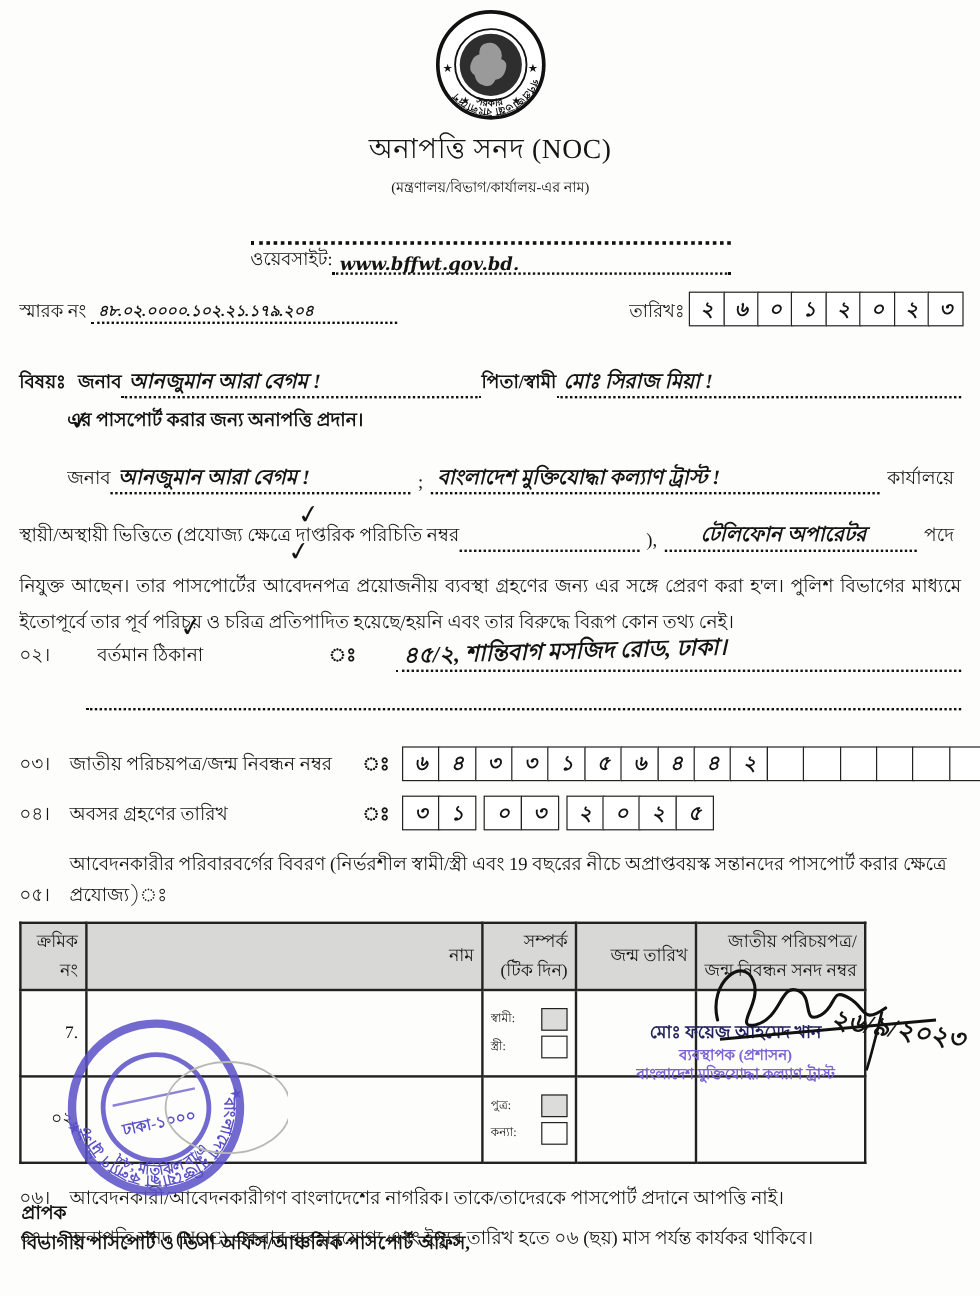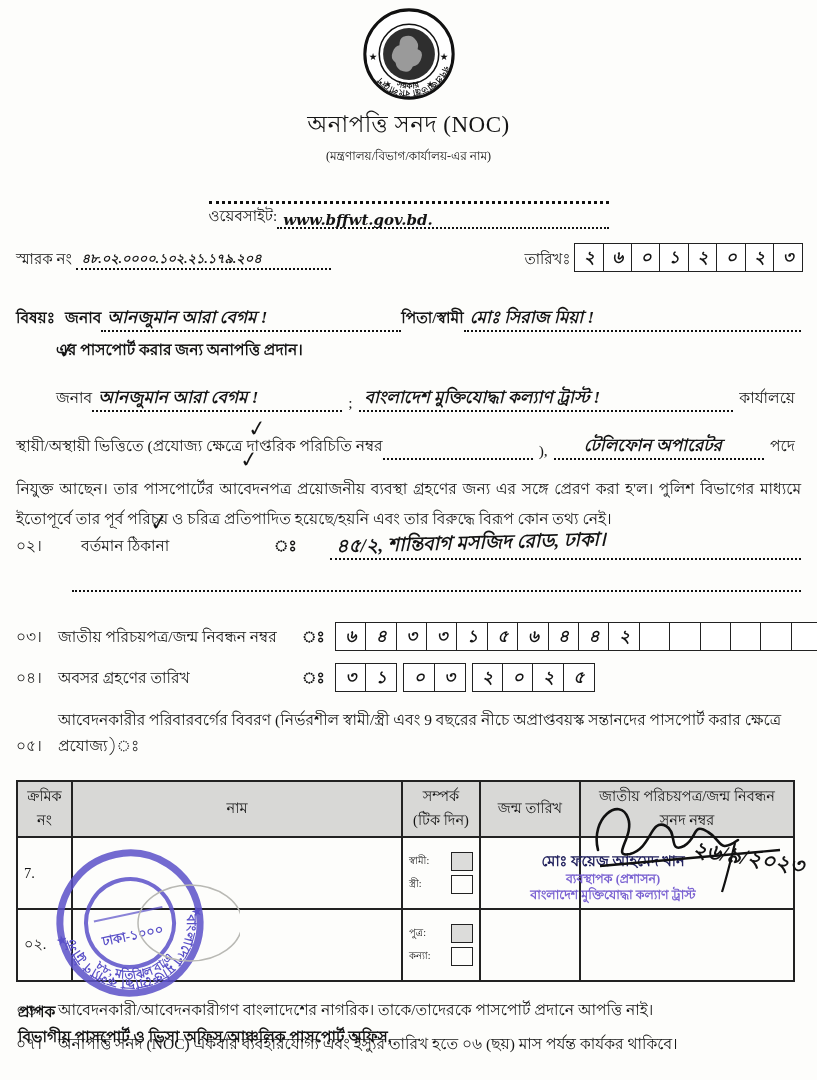--- a/index.html
+++ b/index.html
@@ -34,21 +34,21 @@
   .gap6{margin:0 6px;}
   .para{padding:0 16px;margin-top:14px;font-size:15.5px;line-height:1.95;text-align:justify;}
   
   .secrow{display:flex;align-items:flex-end;padding:0 16px;font-size:15.5px;}
   .secnum{width:42px;flex:none;}
   .seclabel{flex:none;}
   .colon{margin:0 10px;font-weight:bold;}
   .addr-hand{font-size:19px;transform:rotate(-1.5deg);display:inline-block;}
   .emptydots{margin:26px 16px 0 72px;border-bottom:2.5px dotted #111;height:4px;}
   
-  table.fam{border-collapse:collapse;margin:20px 16px 0;width:779px;font-size:14.5px;}
+  table.fam{border-collapse:collapse;margin:8px 16px 0;width:706px;font-size:14.5px;text-align:right;}
   table.fam th,table.fam td{border:2px solid #222;padding:3px 6px;vertical-align:middle;}
   table.fam th{background:#d8d8d6;font-weight:normal;}
   .relcell{font-size:10px;}
   .relline{display:flex;align-items:center;justify-content:space-between;margin:4px 0;}
   .tickbox{width:20px;height:17px;border:1.6px solid #222;display:inline-block;}
   .tickbox.shaded{background:#dcdcda;}
   
   .abs{position:absolute;}
   .check{position:absolute;font-size:22px;font-weight:bold;transform:rotate(-8deg);}
   .namestamp{position:absolute;left:508px;top:852px;text-align:center;line-height:1.3;width:210px;}
@@ -202,21 +202,21 @@
       <span class="cellbox" style="width:30px">৩</span>
       <span class="cellbox" style="width:30px;margin-left:6px">২</span>
       <span class="cellbox" style="width:30px">০</span>
       <span class="cellbox" style="width:30px">২</span>
       <span class="cellbox" style="width:30px">৫</span>
     </span>
   </div>
 
   <div class="secrow" style="margin-top:16px;">
     <span class="secnum">০৫।</span>
-    <span style="flex:1">আবেদনকারীর পরিবারবর্গের বিবরণ (নির্ভরশীল স্বামী/স্ত্রী এবং 9 বছরের নীচে অপ্রাপ্তবয়স্ক সন্তানদের পাসপোর্ট করার ক্ষেত্রে প্রযোজ্য)ঃ</span>
+    <span style="flex:1">আবেদনকারীর পরিবারবর্গের বিবরণ (নির্ভরশীল স্বামী/স্ত্রী এবং 19 বছরের নীচে অপ্রাপ্তবয়স্ক সন্তানদের পাসপোর্ট করার ক্ষেত্রে প্রযোজ্য)ঃ</span>
   </div>
 
   <table class="fam">
     <colgroup>
         <col style="width:55px">
         <col style="width:330px">
         <col style="width:78px">
         <col style="width:100px">
         <col>
       </colgroup>

